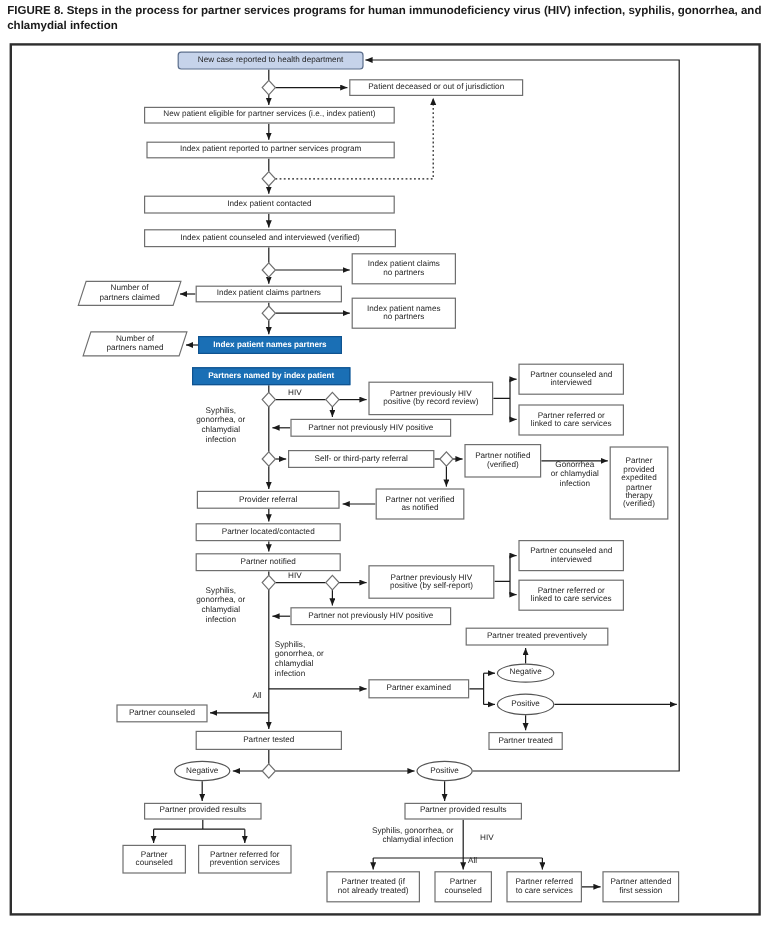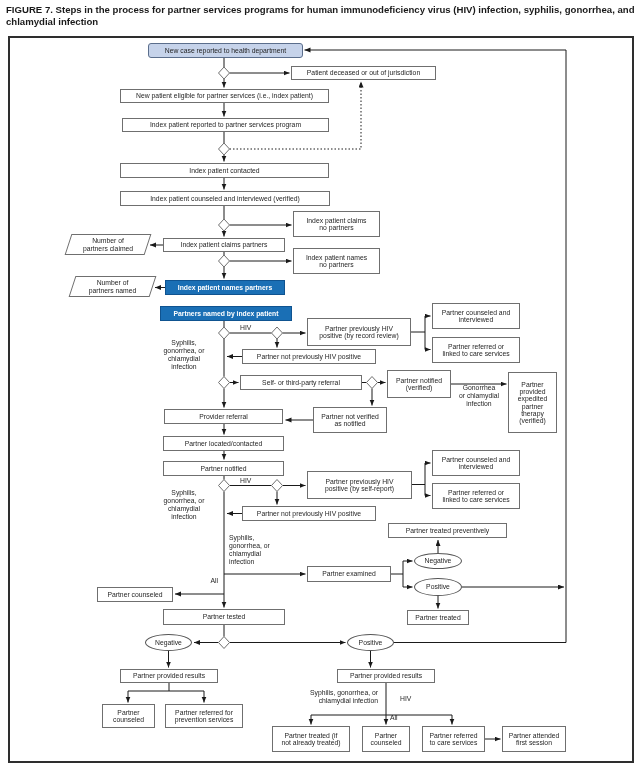--- a/index.html
+++ b/index.html
@@ -19,21 +19,21 @@
   .para::before{content:"";position:absolute;left:0;top:0;right:0;bottom:0;border:1px solid #6f6f6f;
         background:#fff;transform:skewX(-18deg);}
   .para span{position:relative;}
   .lbl{position:absolute;font-size:6.8px;line-height:1.18;white-space:pre-line;color:#1f1f1f;}
   .tc{text-align:center;}.tr{text-align:right;}
 </style>
 </head>
 <body>
 
 <div id="fig">
-  <div id="title">FIGURE 7. Steps in the process for partner services programs for human immunodeficiency virus (HIV) infection, syphilis, gonorrhea, and chlamydial infection</div>
+  <div id="title">FIGURE 8. Steps in the process for partner services programs for human immunodeficiency virus (HIV) infection, syphilis, gonorrhea, and chlamydial infection</div>
   <div id="frame"></div>
 
   <svg id="wires" viewBox="0 0 641 774">
     <defs>
       <marker id="ah" markerWidth="8" markerHeight="8" refX="6" refY="2.5" orient="auto" markerUnits="userSpaceOnUse">
         <polygon points="0,0 6,2.5 0,5" fill="#1a1a1a"></polygon>
       </marker>
     </defs>
     <g stroke="#1a1a1a" stroke-width="1" fill="none">
 

